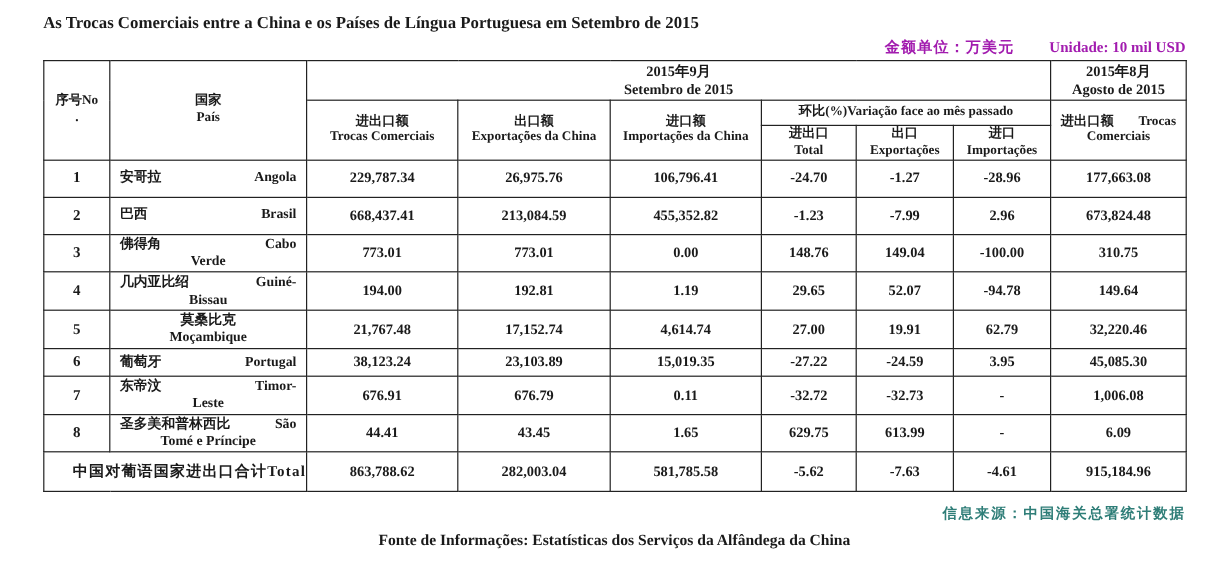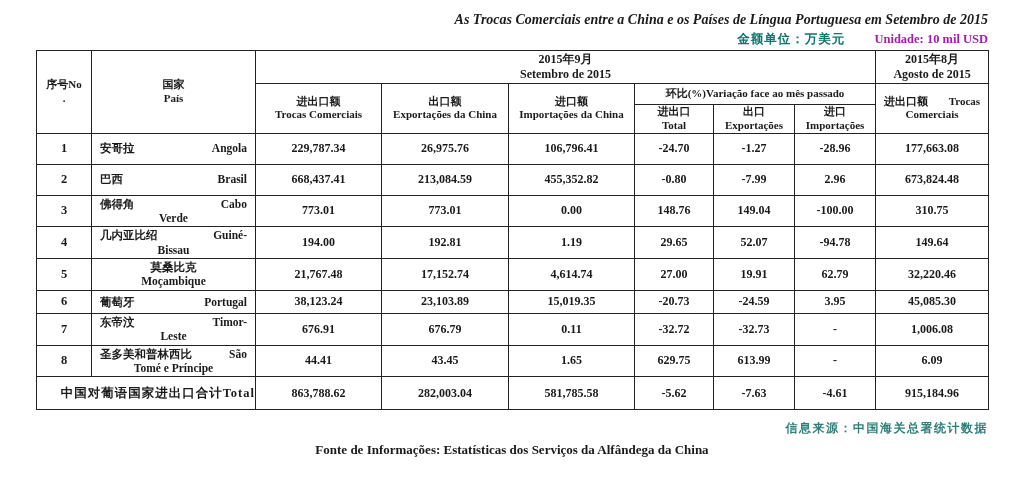--- a/index.html
+++ b/index.html
@@ -2,21 +2,21 @@
 <html><head>
 <meta charset="utf-8">
 <style>
   html,body{margin:0;padding:0;}
   body{
     width:1024px;height:477px;overflow:hidden;background:#ffffff;
     font-family:"Liberation Serif","DejaVu Serif",serif;color:#1a1a1a;
   }
   .wrap{width:952px;margin:0 auto;padding-top:8px;}
   .title-zh{text-align:center;font-size:17px;font-weight:bold;letter-spacing:2.5px;}
-  .title-pt{text-align:right;font-size:14px;font-weight:bold;margin-top:4px;font-style:italic;}
+  .title-pt{text-align:left;font-size:14px;font-weight:bold;margin-top:4px;}
   .unit-line{text-align:right;font-size:12.5px;font-weight:bold;margin-top:3px;margin-bottom:2px;}
   .unit-zh{letter-spacing:1px;}
   .unit-en{margin-left:26px;color:#a21caf;}
   table{border-collapse:collapse;table-layout:fixed;width:952px;}
   th,td{border:1px solid #222;padding:0;font-weight:bold;vertical-align:middle;}
   thead th{font-size:11px;line-height:1.25;}
   th.row-a{height:32px;font-size:12px;}
   th.row-b{height:20px;}
   th.sub2{height:46px;}
   th.varsub{height:24px;}
@@ -33,21 +33,21 @@
   .teal{color:#2f7e78;}
 </style>
 </head>
 <body>
 
 <div class="wrap">
 
   <div class="title-pt">As Trocas Comerciais entre a China e os Países de Língua Portuguesa em Setembro de 2015</div>
 
   <div class="unit-line">
-    <span class="unit-zh teal" style="color: #0f766e;">金额单位：万美元</span>
+    <span class="unit-zh teal" style="color: #a21caf;">金额单位：万美元</span>
     <span class="unit-en">Unidade: 10 mil USD</span>
   </div>
 
   <table>
     <colgroup>
       <col style="width:55px">
         <col style="width:164px">
         <col style="width:126px">
       <col style="width:127px">
         <col style="width:126px">
@@ -133,21 +133,21 @@
           <td class="num-col">2</td>
           <td class="name-cell">
             <div class="nm-line">
               <span>巴西</span>
               <span>Brasil</span>
             </div>
           </td>
           <td class="value-cell">668,437.41</td>
           <td class="value-cell">213,084.59</td>
           <td class="value-cell">455,352.82</td>
-          <td class="value-cell">-0.80</td>
+          <td class="value-cell">-1.23</td>
           <td class="value-cell">-7.99</td>
           <td class="value-cell">2.96</td>
           <td class="value-cell">673,824.48</td>
         </tr>
         <tr class="data-row">
           <td class="num-col">3</td>
           <td class="name-cell">
             <div class="nm-line">
               <span>佛得角</span>
               <span>Cabo</span>
@@ -197,21 +197,21 @@
           <td class="num-col">6</td>
           <td class="name-cell">
             <div class="nm-line">
               <span>葡萄牙</span>
               <span>Portugal</span>
             </div>
           </td>
           <td class="value-cell">38,123.24</td>
           <td class="value-cell">23,103.89</td>
           <td class="value-cell">15,019.35</td>
-          <td class="value-cell">-20.73</td>
+          <td class="value-cell">-27.22</td>
           <td class="value-cell">-24.59</td>
           <td class="value-cell">3.95</td>
           <td class="value-cell">45,085.30</td>
         </tr>
         <tr class="data-row">
           <td class="num-col">7</td>
           <td class="name-cell">
             <div class="nm-line">
               <span>东帝汶</span>
               <span>Timor-</span>

